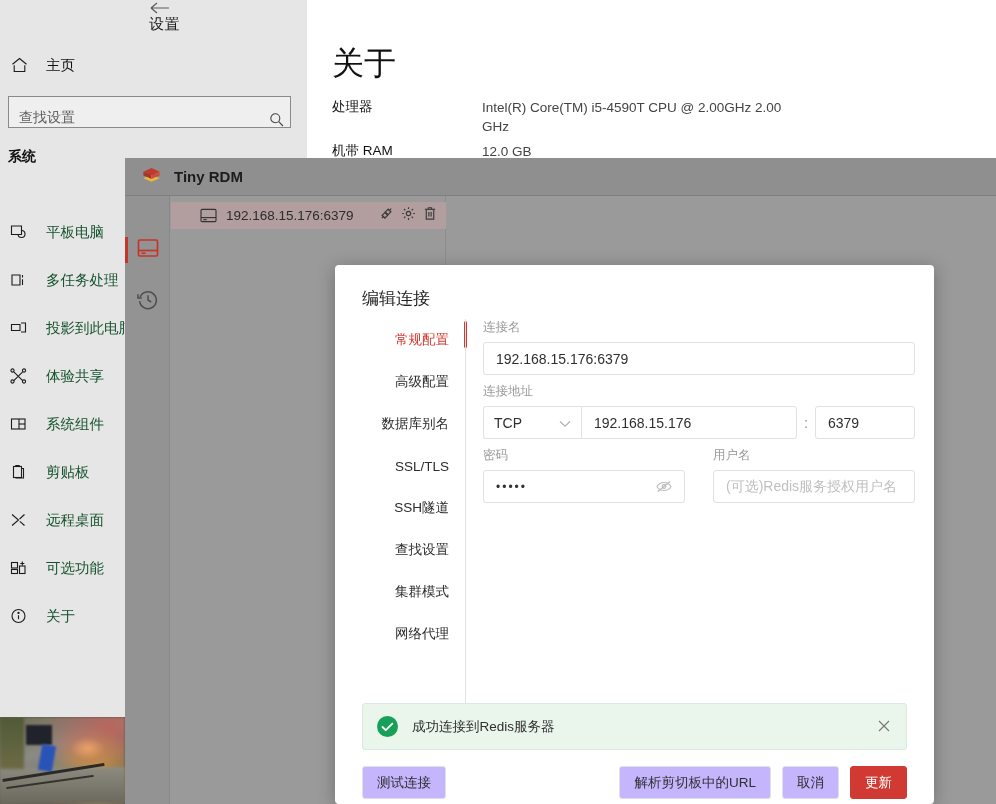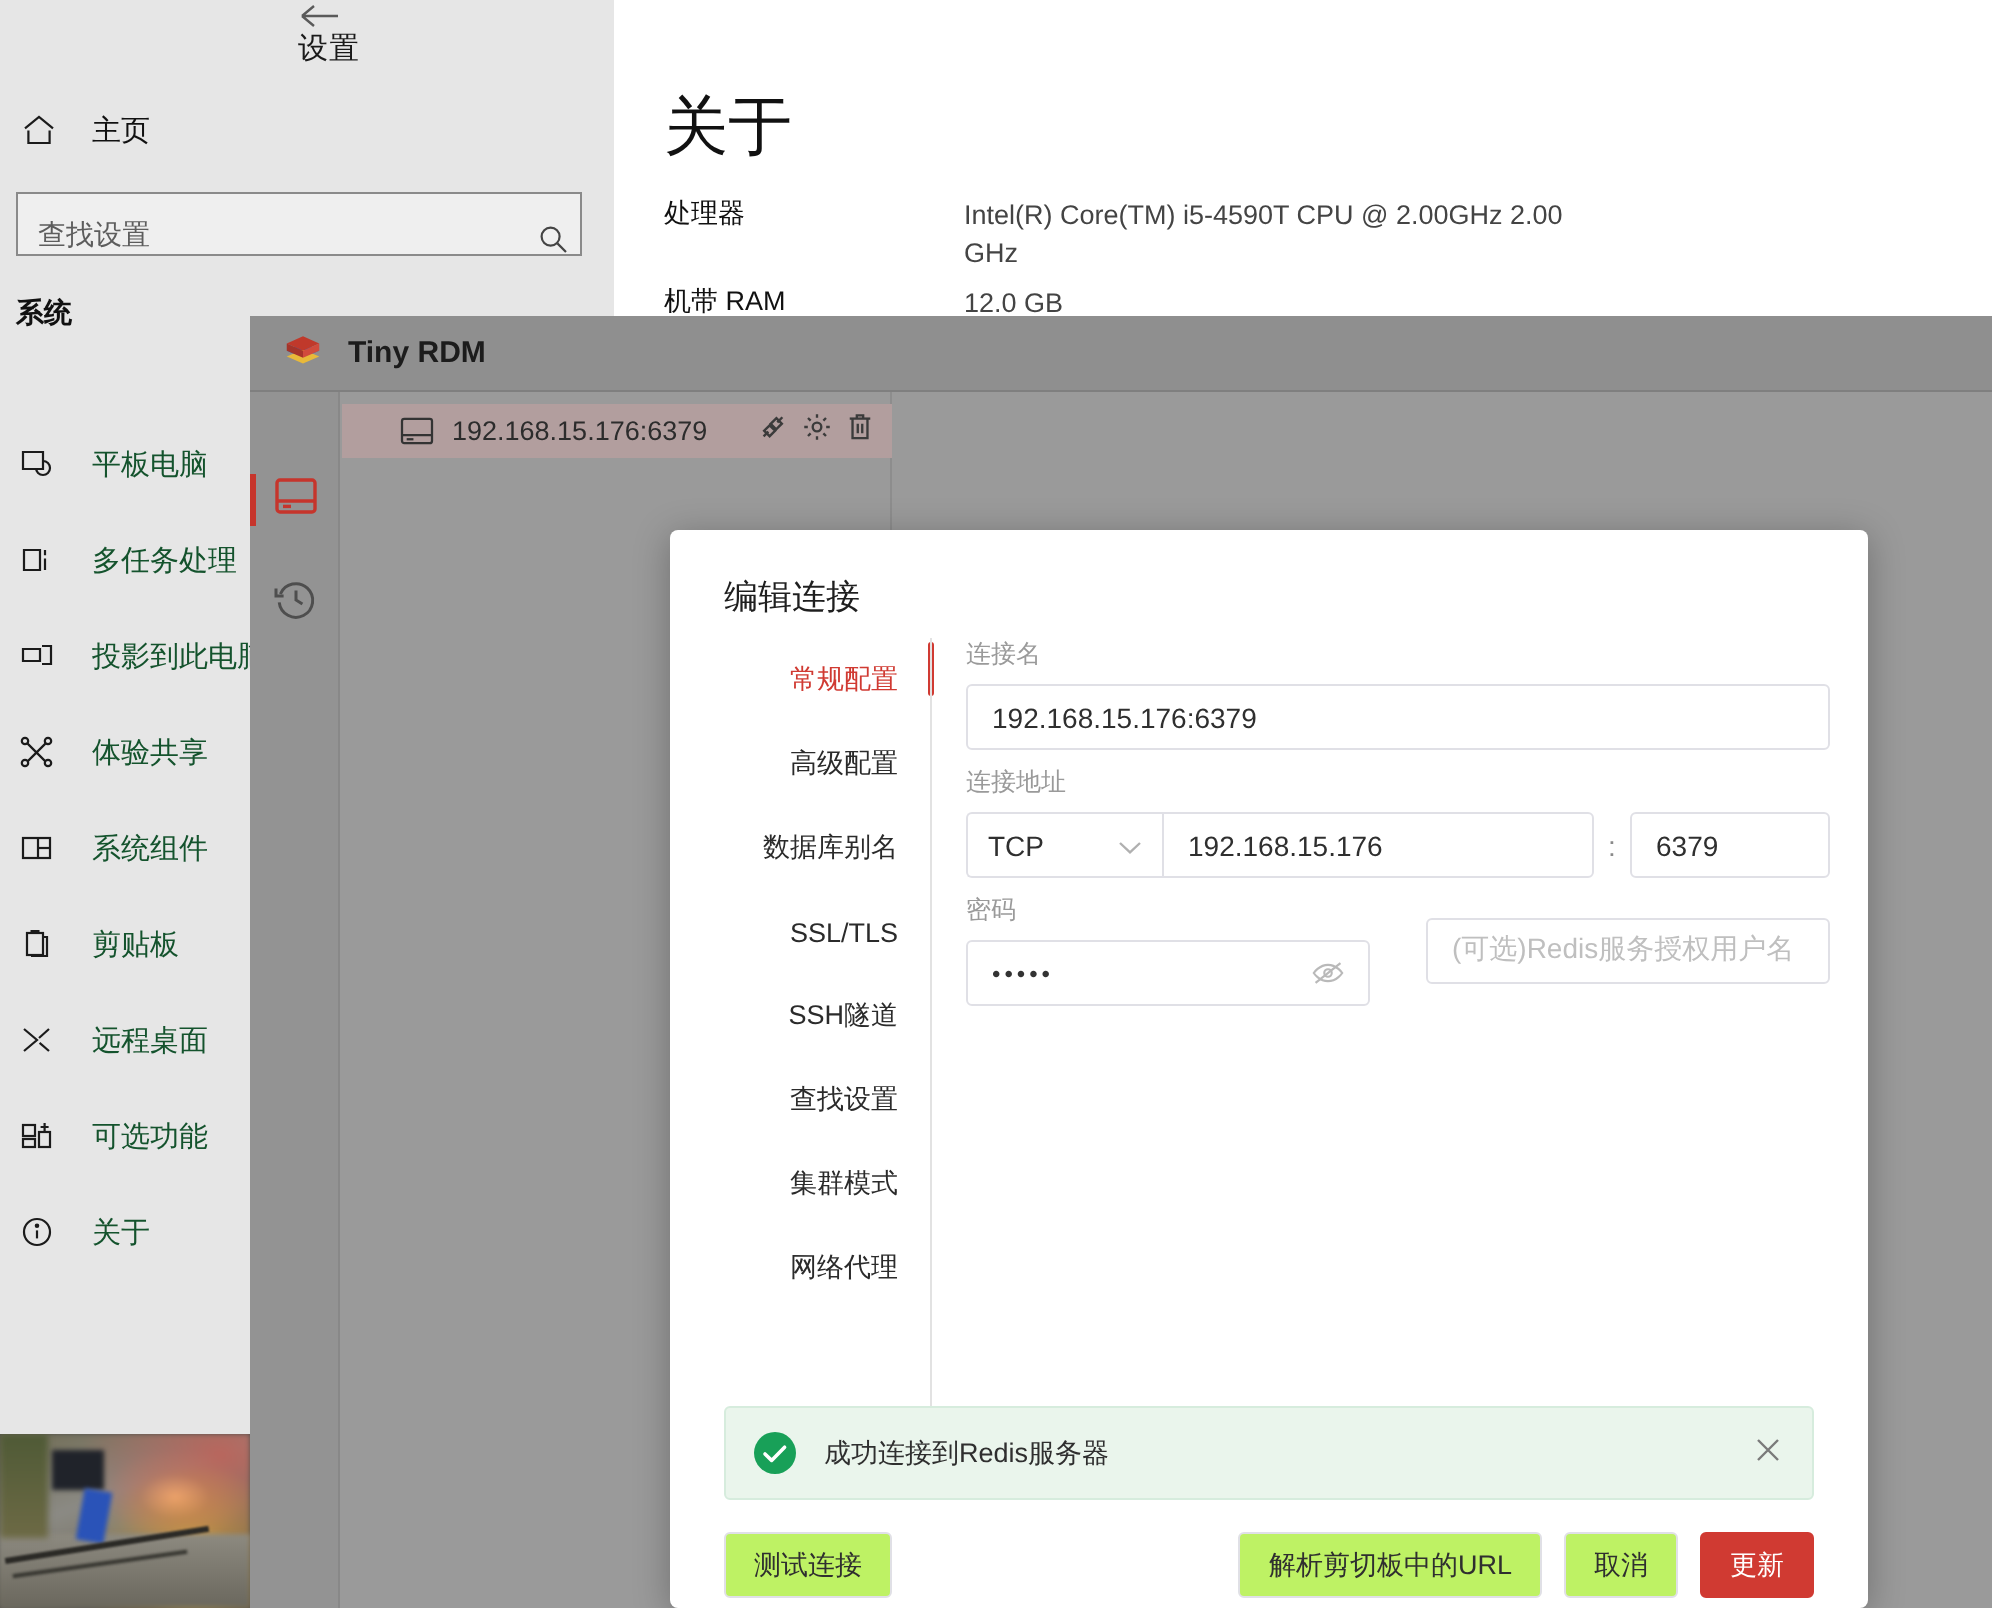--- a/index.html
+++ b/index.html
@@ -152,21 +152,21 @@
   }
   .alert .ok {
     margin-left:14px; width:21px; height:21px; border-radius:50%; background:#18a058;
     display:flex; align-items:center; justify-content:center;
   }
   .alert .msg { margin-left:14px; font-size:13.5px; color:#2f2f2f; }
   .alert .x { position:absolute; right:15px; color:#7a7a7a; font-size:15px; line-height:1; }
 
   .btn-row { position:absolute; left:27px; top:501px; width:545px; height:33px; }
   .btn {
-    height:33px; border:1px solid #e0e0e6; border-radius:3px; background:#bef264;
+    height:33px; border:1px solid #e0e0e6; border-radius:3px; background:#c4b5fd;
     display:inline-flex; align-items:center; justify-content:center;
     padding:0 14px; font-size:13.5px; color:#2f2f2f;
   }
   .btn.primary { background:#d03a32; border-color:#d03a32; color:#fff; }
   .btn-left { position:absolute; left:0; top:0; }
   .btn-right-group { position:absolute; right:0; top:0; display:flex; gap:11px; }
 </style>
 </head>
 <body>
 
@@ -489,20 +489,21 @@
               <svg width="16" height="13" viewBox="0 0 18 14" fill="none" stroke="#b9b9b9" stroke-width="1.2">
                 <path d="M1 7s3-4.6 8-4.6S17 7 17 7s-3 4.6-8 4.6S1 7 1 7z"></path>
                   <circle cx="9" cy="7" r="2.1"></circle>
                   <path d="M2 12.6 16 1.4"></path>
               </svg>
             </span>
           </div>
         </div>
         <div class="gap"></div>
         <div class="half">
+          <div class="f-label">用户名</div>
           <div class="f-input ph-text">
             <span>(可选)Redis服务授权用户名</span>
           </div>
         </div>
       </div>
 
     </div>
 
     <div class="alert">
       <span class="ok">

